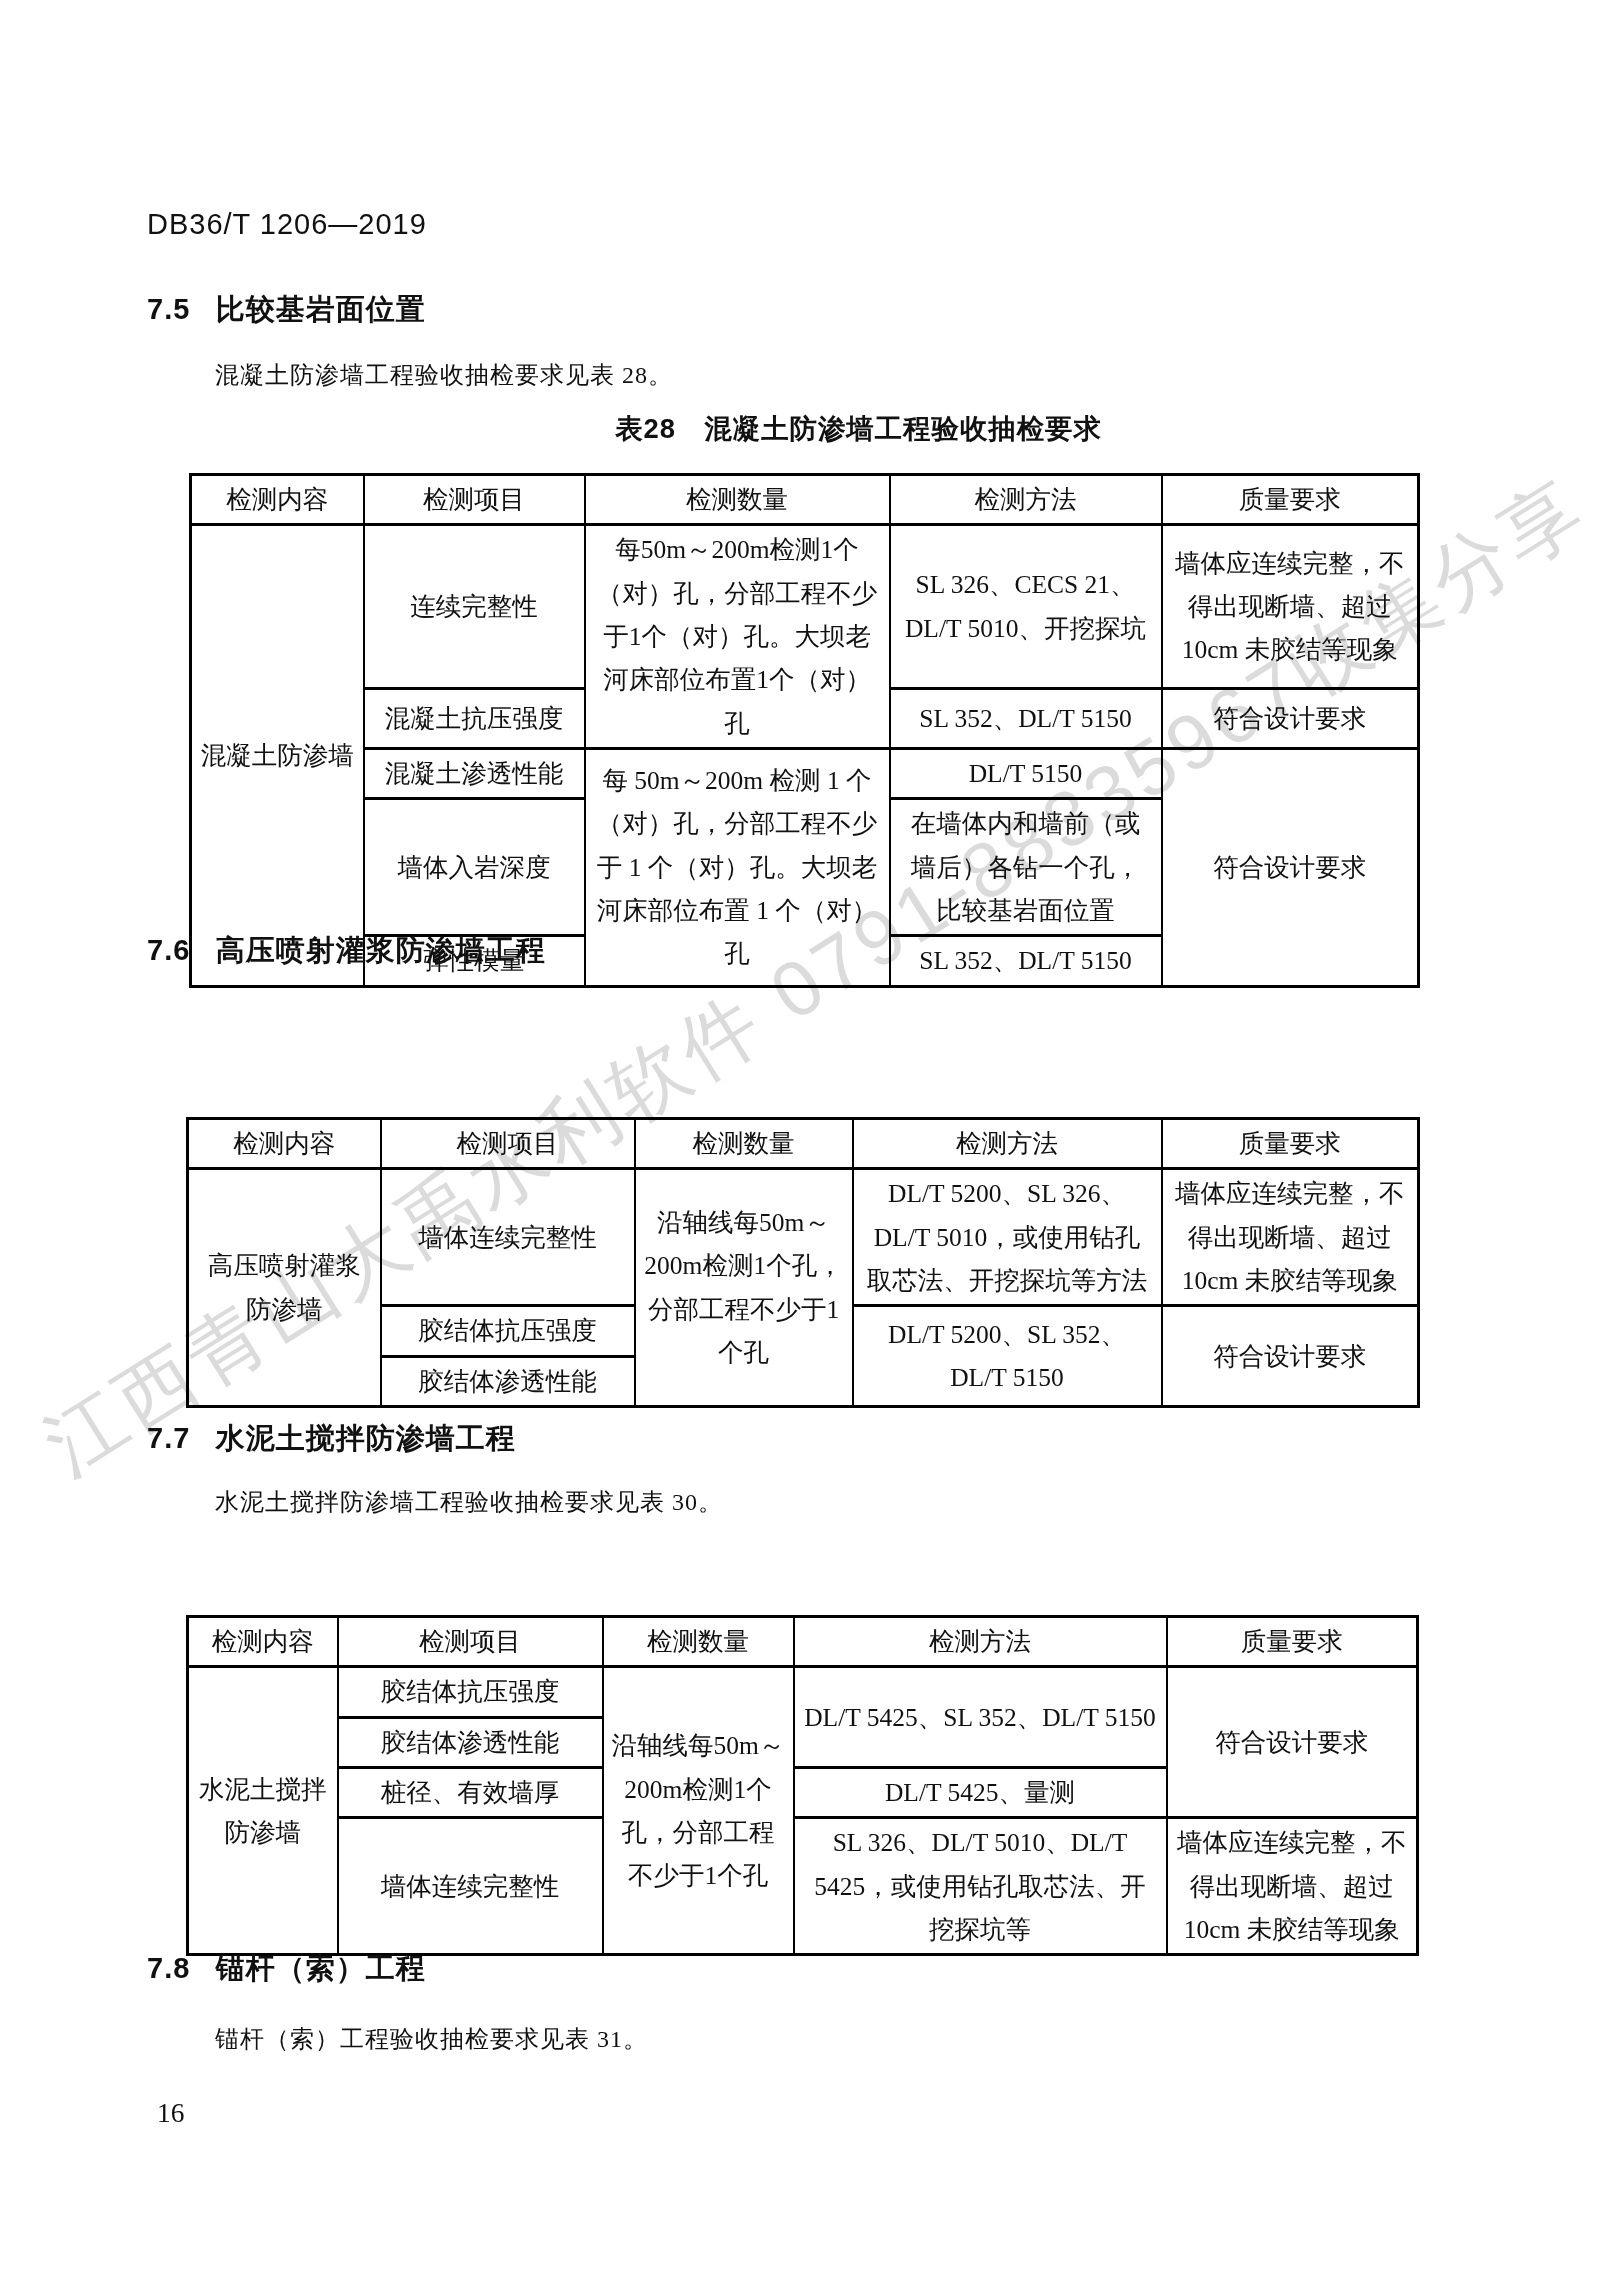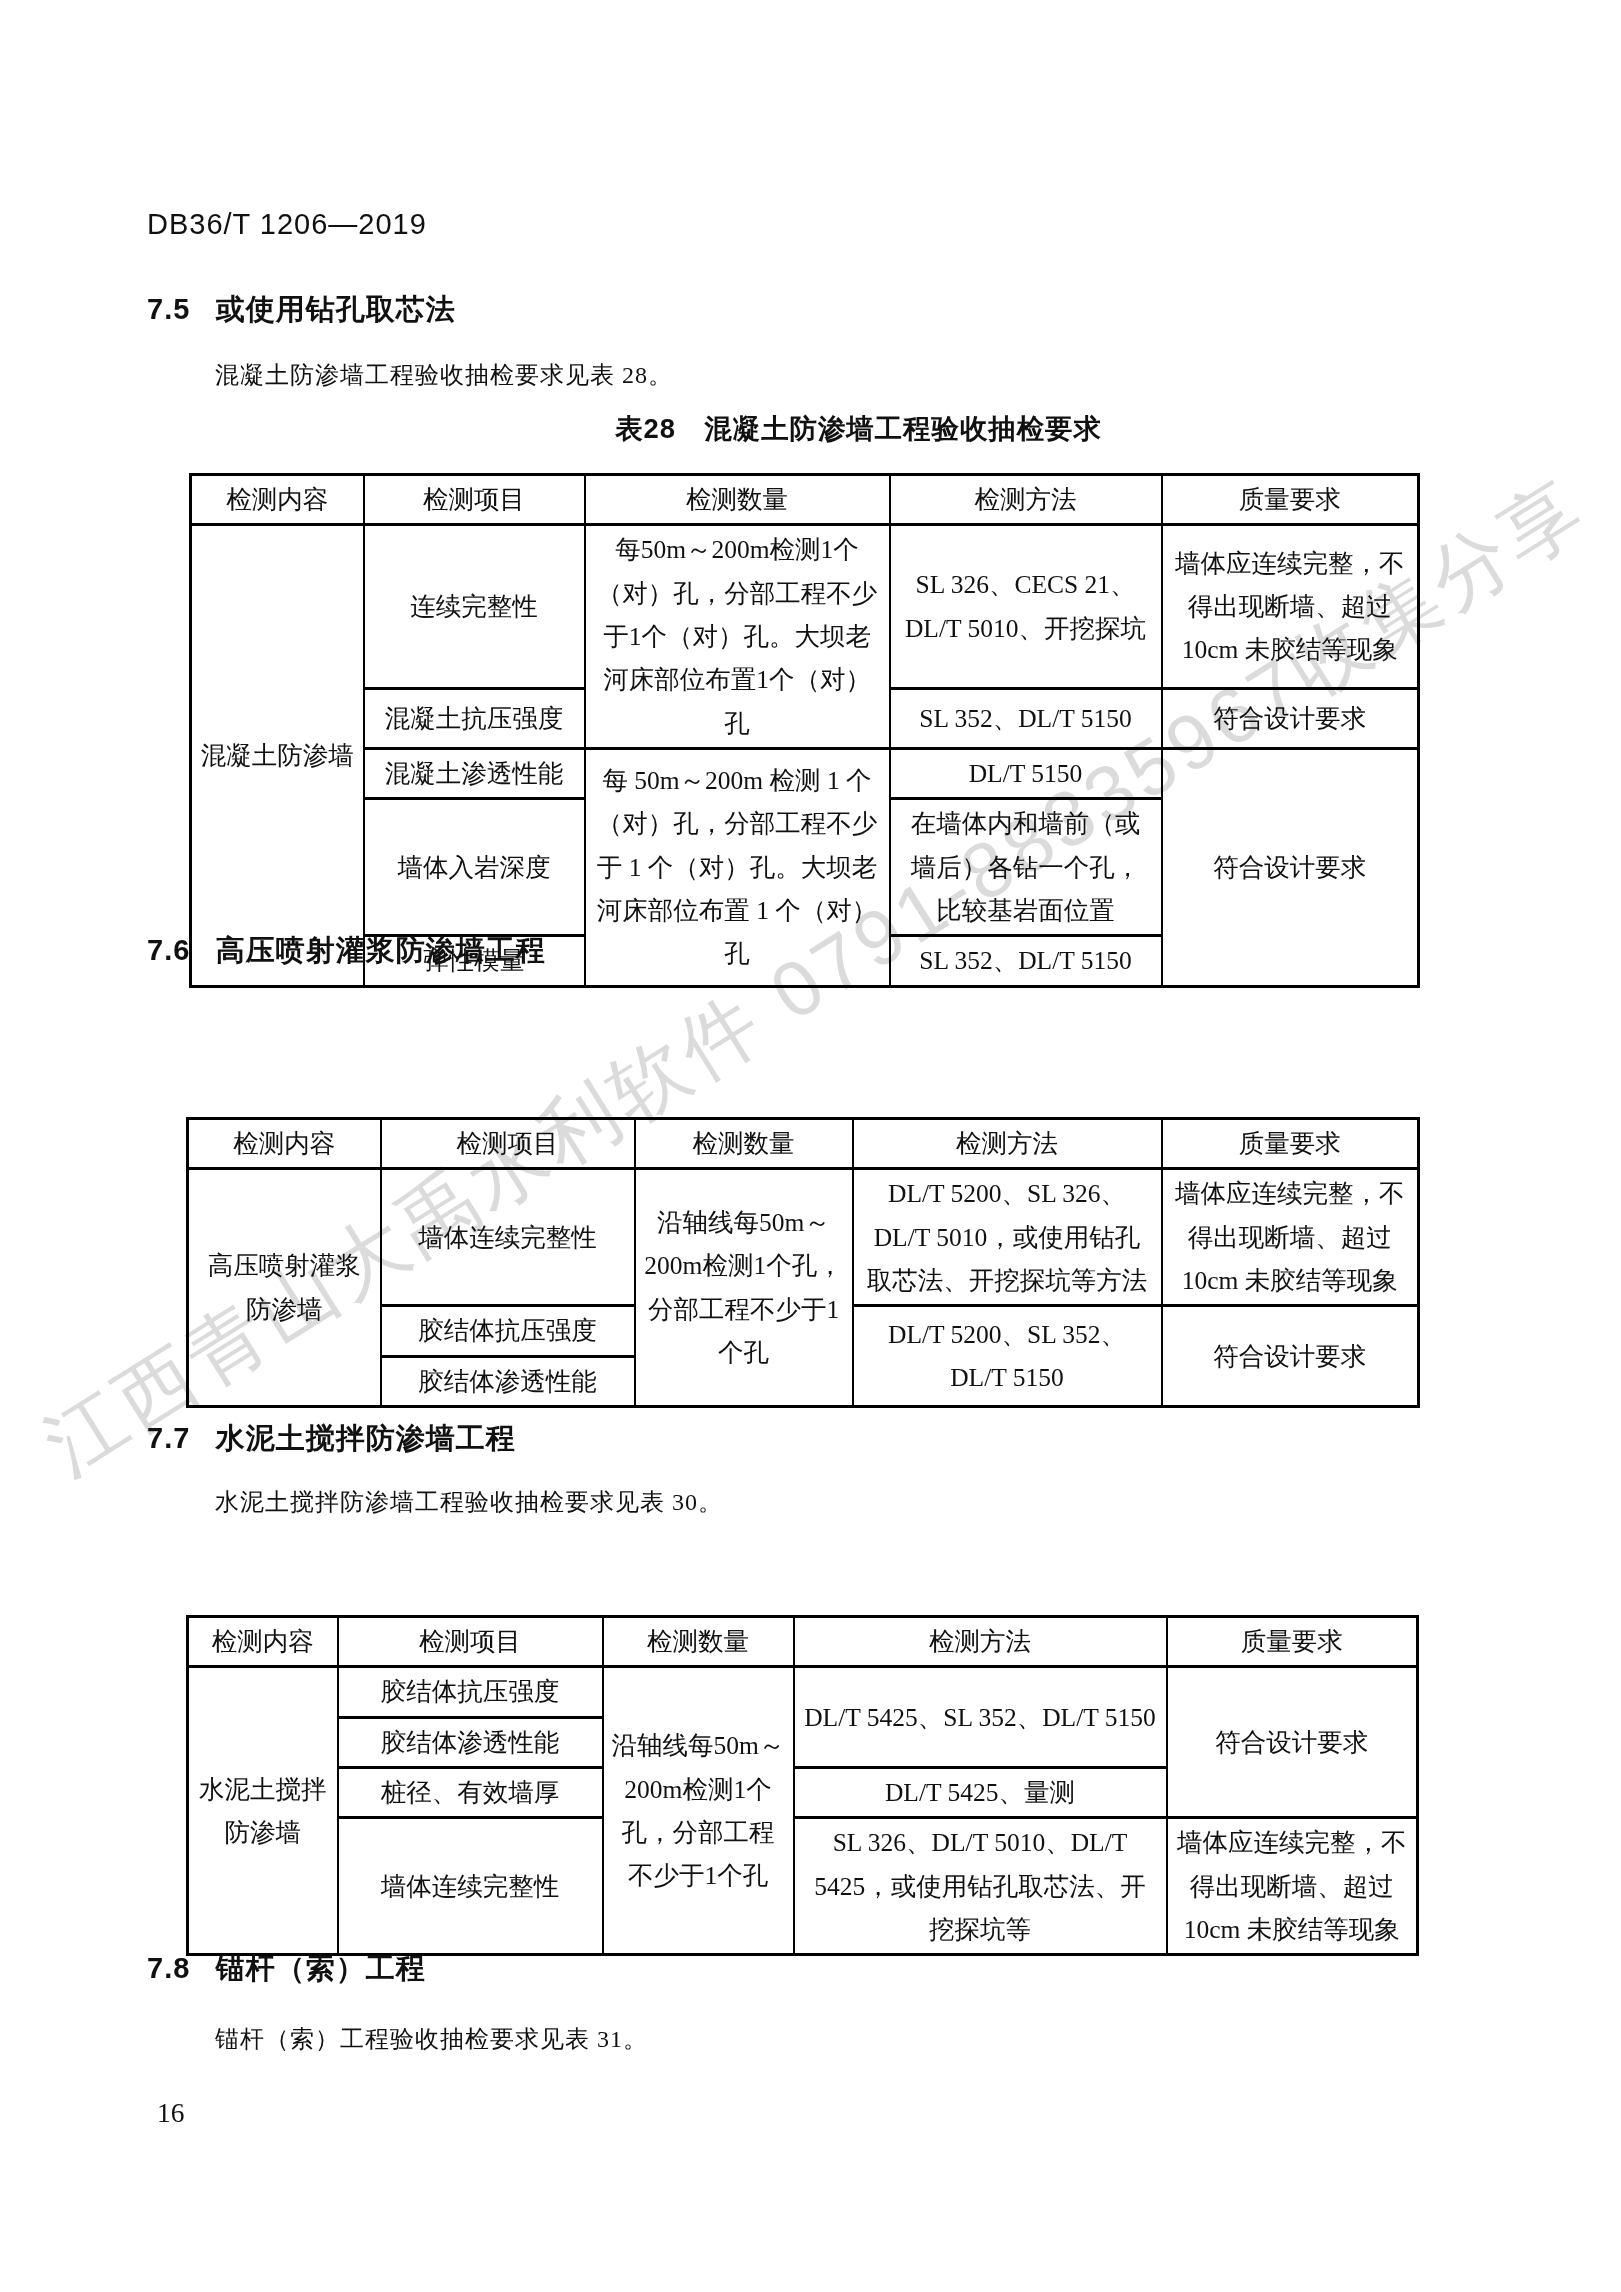--- a/index.html
+++ b/index.html
@@ -76,21 +76,21 @@
 
 <div class="page">
 
   <div class="watermark">江西青山大禹水利软件 0791-88335967收集分享</div>
 
   <div class="layer">
 
     <div class="doc-header">DB36/T 1206—2019</div>
 
     <div class="sec-heading" style="top:290px;">
-      <span class="num">7.5</span><span>或使用钻孔取芯法</span>
+      <span class="num">7.5</span><span>比较基岩面位置</span>
     </div>
     <div class="sec-intro" style="top:359px;">混凝土防渗墙工程验收抽检要求见表 28。</div>
     <div class="tbl-title" style="top:411px;">表28　混凝土防渗墙工程验收抽检要求</div>
 
     <table class="grid" style="left:189px;top:473px;width:1227px;">
       <colgroup>
         <col style="width:173px">
           <col style="width:221px">
           <col style="width:305px">
           <col style="width:272px">

